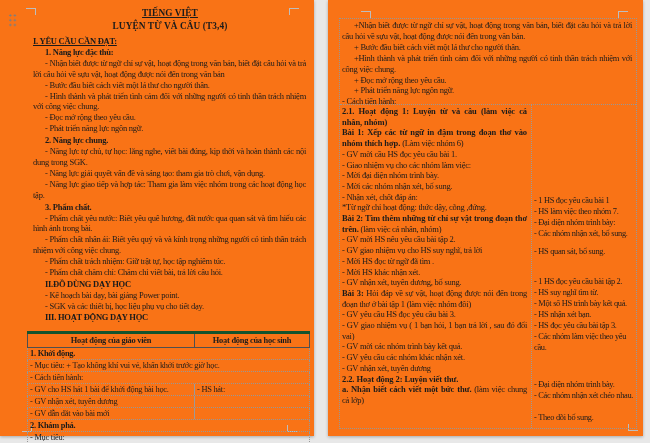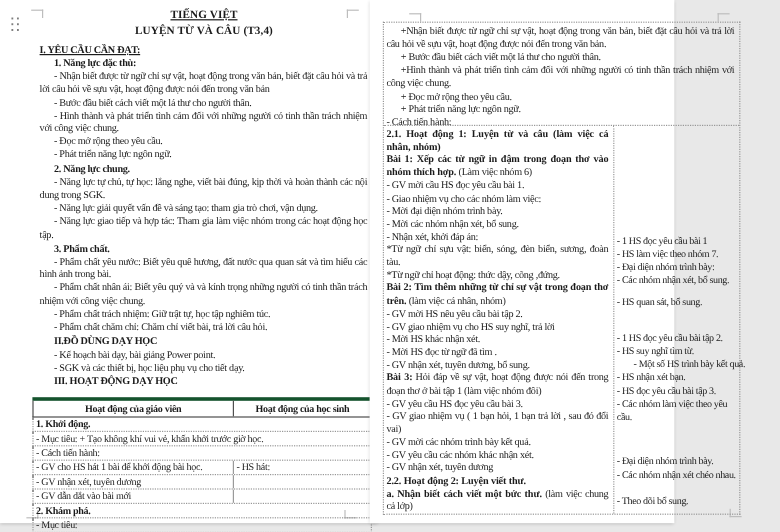--- a/index.html
+++ b/index.html
@@ -1,21 +1,21 @@
 <!DOCTYPE html>
 <html><head>
 <meta charset="utf-8">
 <style>
   html,body{margin:0;padding:0;background:#e8e8e8;}
   .canvas{position:relative;width:650px;height:443px;background:#e8e8e8;overflow:hidden;
           font-family:"Liberation Serif","DejaVu Serif",serif;color:#1b1b1b;
           font-size:8.5px;letter-spacing:-0.25px;line-height:10.9px;}
-  .page{position:absolute;top:0;height:436px;background:#ffffff;box-shadow:0 1px 3px rgba(0,0,0,.28);}
+  .page{position:absolute;top:0;height:436px;background:#f97316;box-shadow:0 1px 3px rgba(0,0,0,.28);}
   .page-left{left:0;width:314px;}
-  .page-right{left:308px;width:254px;text-decoration:underline;}
+  .page-right{left:328px;width:315px;text-decoration:underline;}
 
   
   .dots{position:absolute;left:8px;top:13px;width:10px;height:14px;
         background-image:radial-gradient(circle,#7d7d7d 0.9px,transparent 1.15px);
         background-size:4.6px 4.8px;}
 
   
   .cm{position:absolute;width:9px;height:6px;border-color:#bdbdbd;}
   .cm.tl{border-top:1px solid #bdbdbd;border-right:1px solid #bdbdbd;}
   .cm.tr{border-top:1px solid #bdbdbd;border-left:1px solid #bdbdbd;}
@@ -141,28 +141,27 @@
       <div class="hsep"></div>
       <div class="vdiv"></div>
       <div class="gvcol">
 
       <p><b>2.1. Hoạt động 1: Luyện từ và câu (làm việc cá nhân, nhóm)</b></p>
           <p><b>Bài 1: Xếp các từ ngữ in đậm trong đoạn thơ vào nhóm thích hợp.</b><span> (Làm việc nhóm 6)</span></p>
           <p><span>- GV mời cầu HS đọc yêu cầu bài 1.</span></p>
           <p><span>- Giao nhiệm vụ cho các nhóm làm việc:</span></p>
           <p><span>- Mời đại diện nhóm trình bày.</span></p>
           <p><span>- Mời các nhóm nhận xét, bổ sung.</span></p>
-          <p><span>- Nhận xét, khởi đáp án:</span></p>
-          <p><span>*Từ ngữ chỉ sựu vật: biển, sóng, đèn biển, sương, đoàn tàu.</span></p>
+          <p><span>- Nhận xét, chốt đáp án:</span></p>
           <p><span>*Từ ngữ chỉ hoạt động: thức dậy, cõng ,đứng.</span></p>
           <p><b>Bài 2: Tìm thêm những từ chỉ sự vật trong đoạn thơ trên.</b><span> (làm việc cá nhân, nhóm)</span></p>
           <p><span>- GV mời HS nêu yêu cầu bài tập 2.</span></p>
           <p><span>- GV giao nhiệm vụ cho HS suy nghĩ, trả lời</span></p>
+          <p><span>- Mời HS đọc từ ngữ đã tìm .</span></p>
           <p><span>- Mời HS khác nhận xét.</span></p>
-          <p><span>- Mời HS đọc từ ngữ đã tìm .</span></p>
           <p><span>- GV nhận xét, tuyên dương, bổ sung.</span></p>
           <p><b>Bài 3:</b><span> Hỏi đáp về sự vật, hoạt động được nói đến trong đoạn thơ ở bài tập 1 (làm việc nhóm đôi)</span></p>
           <p><span>- GV yêu cầu HS đọc yêu cầu bài 3.</span></p>
           <p><span>- GV giao nhiệm vụ ( 1 bạn hỏi, 1 bạn trả lời , sau đó đổi vai)</span></p>
           <p><span>- GV mời các nhóm trình bày kết quả.</span></p>
           <p><span>- GV yêu cầu các nhóm khác nhận xét.</span></p>
           <p><span>- GV nhận xét, tuyên dương</span></p>
           <p><b>2.2. Hoạt động 2: Luyện viết thư.</b></p>
           <p><b>a. Nhận biết cách viết một bức thư.</b><span> (làm việc chung cả lớp)</span></p>
         </div>
@@ -170,21 +169,21 @@
 
     <div class="hscol">
 
     <div class="hl" style="top: 196px;"><span>- 1 HS đọc yêu cầu bài 1</span></div>
         <div class="hl" style="top: 207px;"><span>- HS làm việc theo nhóm 7.</span></div>
         <div class="hl" style="top: 218px;"><span>- Đại diện nhóm trình bày:</span></div>
         <div class="hl" style="top: 229px; text-align: right;"><span>- Các nhóm nhận xét, bổ sung.</span></div>
         <div class="hl" style="top: 247px;"><span>- HS quan sát, bổ sung.</span></div>
         <div class="hl" style="top: 277px;"><span>- 1 HS đọc yêu cầu bài tập 2.</span></div>
         <div class="hl" style="top: 288px;"><span>- HS suy nghĩ tìm từ.</span></div>
-        <div class="hl" style="top: 299px; margin-left: 14px;"><span>- Một số HS trình bày kết quả.</span></div>
+        <div class="hl" style="top: 299px;"><span>- Một số HS trình bày kết quả.</span></div>
         <div class="hl" style="top: 310px;"><span>- HS nhận xét bạn.</span></div>
         <div class="hl" style="top: 321px;"><span>- HS đọc yêu cầu bài tập 3.</span></div>
         <div class="hl wrap" style="top: 332px;"><span>- Các nhóm làm việc theo yêu cầu.</span></div>
         <div class="hl" style="top: 380px;"><span>- Đại diện nhóm trình bày.</span></div>
         <div class="hl" style="top: 391px;"><span>- Các nhóm nhận xét chéo nhau.</span></div>
         <div class="hl" style="top: 413px;"><span>- Theo dõi bổ sung.</span></div>
       </div>
   </div>
 </div>
 

